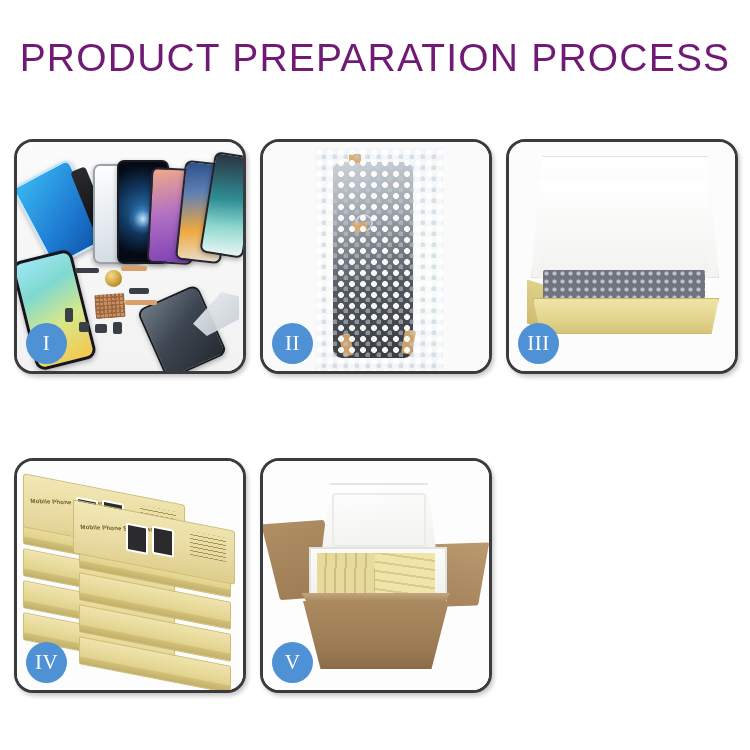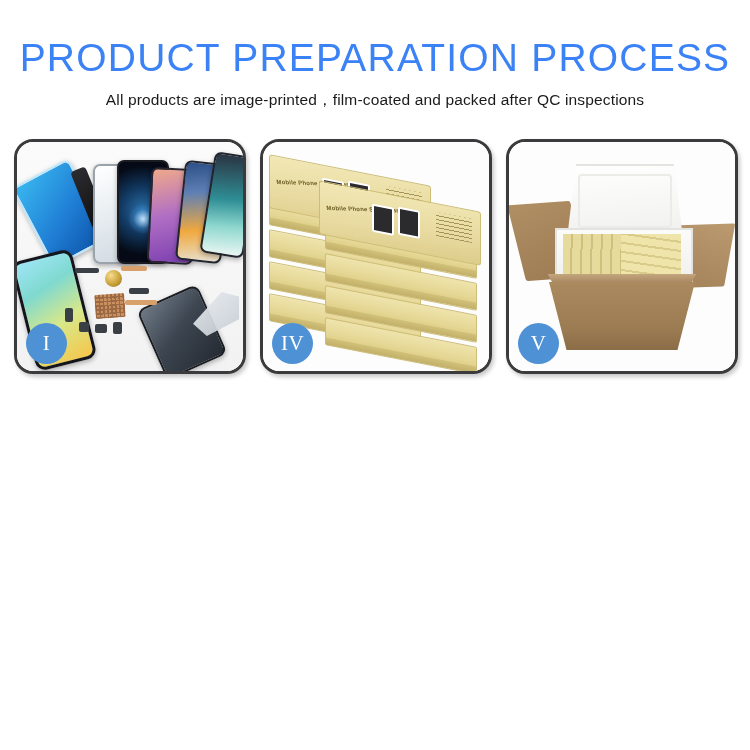--- a/index.html
+++ b/index.html
@@ -14,21 +14,21 @@
     overflow: hidden;
     position: relative;
   }
 
   
   #header { text-align: center; padding-top: 38px; }
   #page-title {
     font-size: 39px;
     font-weight: 400;
     letter-spacing: 1.2px;
-    color: #3b82f6;
+    color: #701a75;
     line-height: 1;
     font-family: "Liberation Sans", sans-serif;
     white-space: nowrap;
   }
   #page-subtitle {
     margin-top: 13px;
     font-size: 15.5px;
     color: #1a1a1a;
     letter-spacing: .15px;
     white-space: nowrap;
@@ -305,21 +305,20 @@
     background:linear-gradient(180deg,#a98c62 0%,#9a7e55 60%,#8d7249 100%);
     clip-path: polygon(0 30%, 100% 0, 100% 66%, 0 100%);
   }
   .c6-tab { position:absolute; background:rgba(140,112,72,.55); border-radius:1px; }
 </style>
 </head>
 <body>
 
 <div id="header">
   <div id="page-title">PRODUCT PREPARATION PROCESS</div>
-  <div id="page-subtitle">All products are image-printed，film-coated and packed after QC inspections</div>
 </div>
 
 <div id="panel-grid">
 
   <div class="panel">
     <div class="scene">
       <div class="p1-bg"></div>
       <div class="ph ph-blue"></div>
       <div class="ph ph-glass"></div>
       <div class="ph ph-dark"></div>
@@ -336,21 +335,47 @@
       <div class="chip" style="left:78px;top:182px;width:12px;height:9px;"></div>
       <div class="chip" style="left:96px;top:180px;width:9px;height:12px;"></div>
       <div class="chip" style="left:48px;top:166px;width:8px;height:14px;"></div>
       <div class="flex-strip" style="left:104px;top:124px;width:26px;height:5px;"></div>
       <div class="flex-strip" style="left:108px;top:158px;width:32px;height:5px;"></div>
       <div class="tweezer"></div>
     </div>
     <div class="badge">I</div>
   </div>
 
-
+  <div class="panel">
+    <div class="scene">
+      <div class="p2-bg"></div>
+      <div class="bag">
+        <div class="bag-part"></div>
+        <div class="tape" style="left:34px;top:6px;width:12px;height:9px;"></div>
+        <div class="tape" style="left:36px;top:74px;width:16px;height:10px;"></div>
+        <div class="tape" style="left:26px;top:186px;width:11px;height:22px;transform:rotate(-12deg);"></div>
+        <div class="tape" style="left:88px;top:182px;width:11px;height:24px;transform:rotate(10deg);"></div>
+        <div class="bubbles2"></div>
+        <div class="bubbles"></div>
+      </div>
+    </div>
+    <div class="badge">II</div>
+  </div>
+
+  <div class="panel">
+    <div class="scene">
+      <div class="p3-bg"></div>
+      <div class="b3-lidback"></div>
+      <div class="b3-foam"></div>
+      <div class="b3-bubble"></div>
+      <div class="b3-side"></div>
+      <div class="b3-front"></div>
+    </div>
+    <div class="badge">III</div>
+  </div>
 
   <div class="panel">
     <div class="scene">
       <div class="p4-bg"></div>
       <div class="stack">
 
         <div class="sbox" style="left:0px;top:52px;transform:skewY(11deg);">
             <div class="edge"></div>
           </div>
         <div class="sbox" style="left:0px;top:84px;transform:skewY(11deg);">

